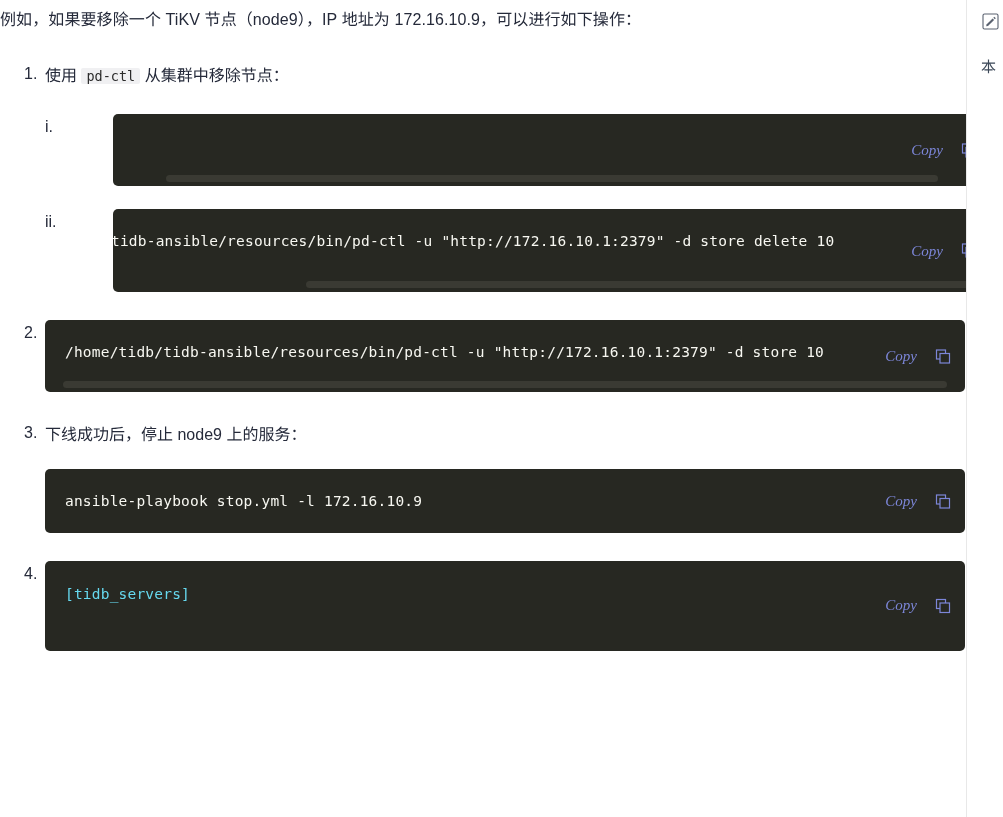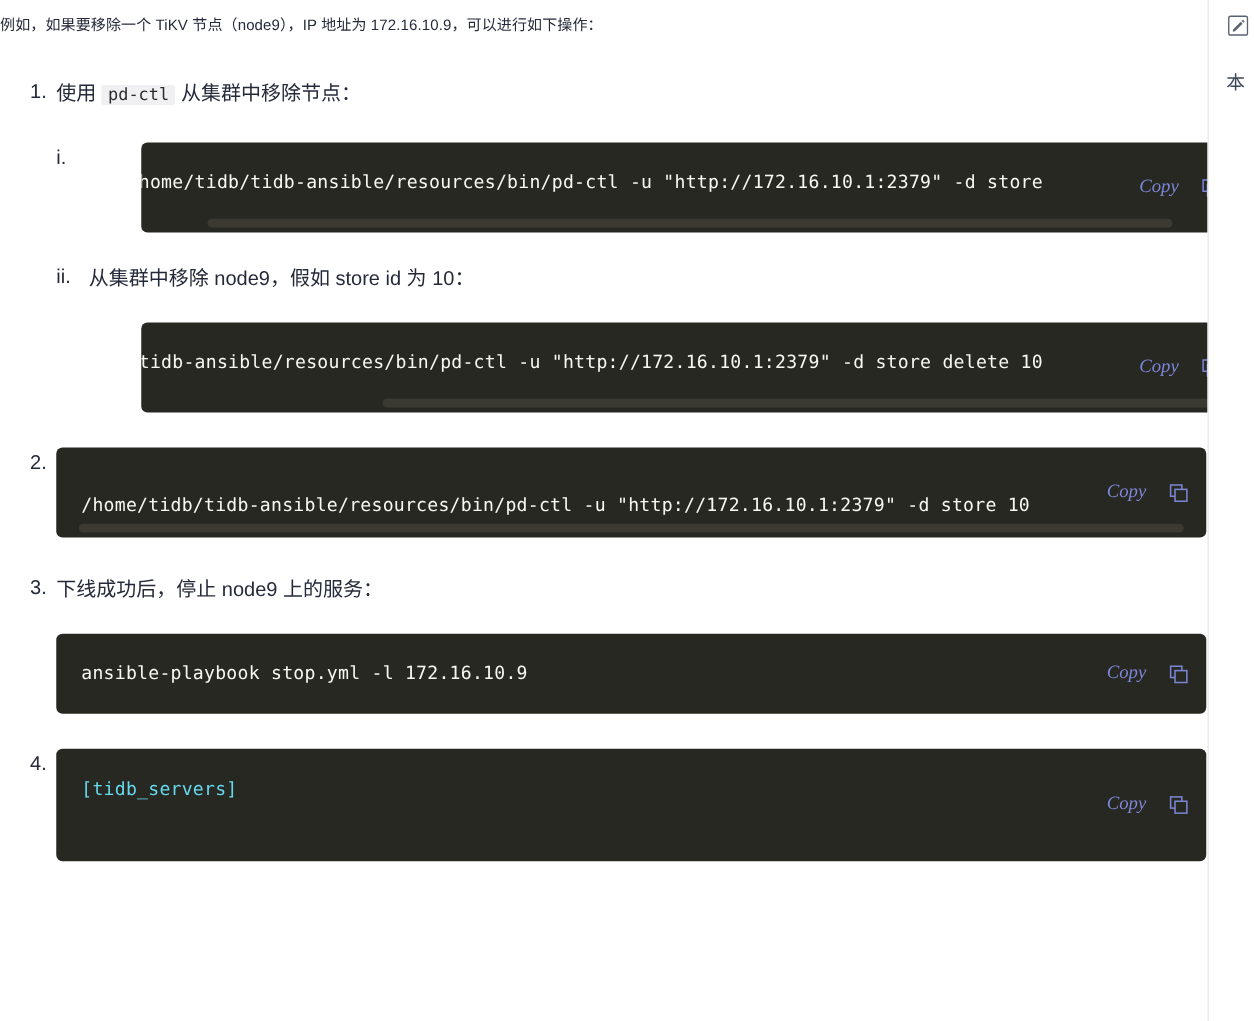--- a/index.html
+++ b/index.html
@@ -31,21 +31,21 @@
     left: 0;
     top: 0;
     width: 966px;
     padding: 0;
     box-sizing: border-box;
   }
 
   .intro-para {
     margin: 0;
     padding: 7px 0 0 0;
-    font-size: 12px;
+    font-size: 16px;
     line-height: 26px;
     color: #252a3a;
     letter-spacing: 0.1px;
   }
 
   ol.steps {
     list-style: none;
     counter-reset: step;
     margin: 0;
     padding: 0;
@@ -227,42 +227,38 @@
           <span>使用</span>
           <code class="inline">pd-ctl</code>
           <span>从集群中移除节点：</span>
         </p>
 
         <ol class="substeps">
 
           <li>
 
             <div class="code-block scrolled" style="margin-left:42px; width:878px; height:72px;">
-              <div class="code-scroll" style="padding-top:21px;padding-bottom:21px;">
-                <pre style="margin-left:-2px;">home/tidb/tidb-ansible/resources/bin/pd-ctl -u "http://172.16.10.1:2379" -d store</pre>
-              </div>
               <button class="copy-btn">
                 <span>Copy</span>
                 <span class="copy-icon">
                   <svg width="16" height="16" viewBox="0 0 16 16" fill="none" xmlns="http://www.w3.org/2000/svg">
                     <rect x="1.5" y="1.5" width="9" height="9" stroke="#7c86d8" stroke-width="1.2" fill="none"></rect>
                     <rect x="5" y="5" width="9.5" height="9.5" stroke="#7c86d8" stroke-width="1.2" fill="#272822"></rect>
                   </svg>
                 </span>
               </button>
               <div class="hscrollbar">
                 <div class="thumb" style="left:6%;width:88%;"></div>
               </div>
             </div>
           </li>
 
           <li>
-            <p class="step-text">从集群中移除 node9，假如 store id 为 10：</p>
-
-            <div class="code-block scrolled" style="margin-left:42px; width:878px; height:72px;">
+
+            <div class="code-block scrolled" style="margin-left:42px; width:878px; height:83px;">
               <div class="code-scroll" style="padding-top:21px;padding-bottom:21px;">
                 <pre style="margin-left:-2px;">tidb-ansible/resources/bin/pd-ctl -u "http://172.16.10.1:2379" -d store delete 10</pre>
               </div>
               <button class="copy-btn">
                 <span>Copy</span>
                 <span class="copy-icon">
                   <svg width="16" height="16" viewBox="0 0 16 16" fill="none" xmlns="http://www.w3.org/2000/svg">
                     <rect x="1.5" y="1.5" width="9" height="9" stroke="#7c86d8" stroke-width="1.2" fill="none"></rect>
                     <rect x="5" y="5" width="9.5" height="9.5" stroke="#7c86d8" stroke-width="1.2" fill="#272822"></rect>
                   </svg>
@@ -273,21 +269,21 @@
               </div>
             </div>
           </li>
 
         </ol>
       </li>
 
       <li>
 
         <div class="code-block" style="margin-left:0; width:920px; height:72px;">
-          <div class="code-scroll" style="padding-top:36px;padding-bottom:21px;">
+          <div class="code-scroll" style="padding-top:21px;padding-bottom:21px;">
             <pre class="padded">/home/tidb/tidb-ansible/resources/bin/pd-ctl -u "http://172.16.10.1:2379" -d store 10</pre>
           </div>
           <button class="copy-btn">
             <span>Copy</span>
             <span class="copy-icon">
               <svg width="16" height="16" viewBox="0 0 16 16" fill="none" xmlns="http://www.w3.org/2000/svg">
                 <rect x="1.5" y="1.5" width="9" height="9" stroke="#7c86d8" stroke-width="1.2" fill="none"></rect>
                 <rect x="5" y="5" width="9.5" height="9.5" stroke="#7c86d8" stroke-width="1.2" fill="#272822"></rect>
               </svg>
             </span>

